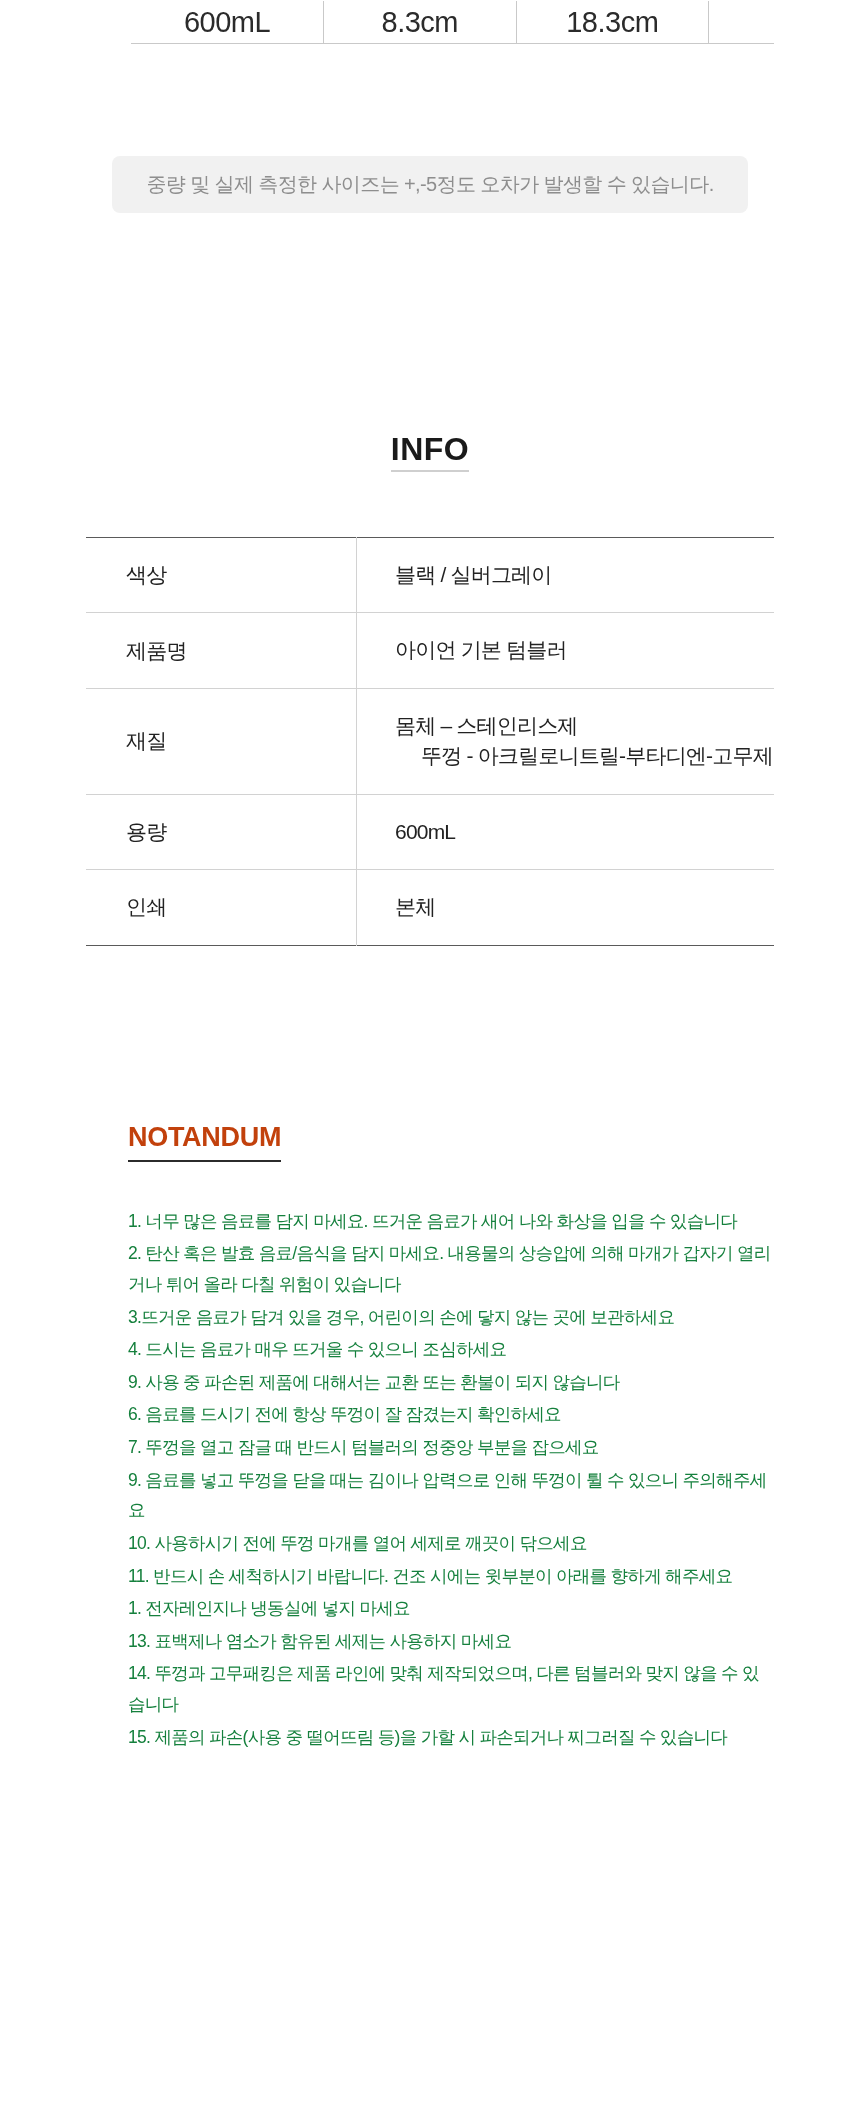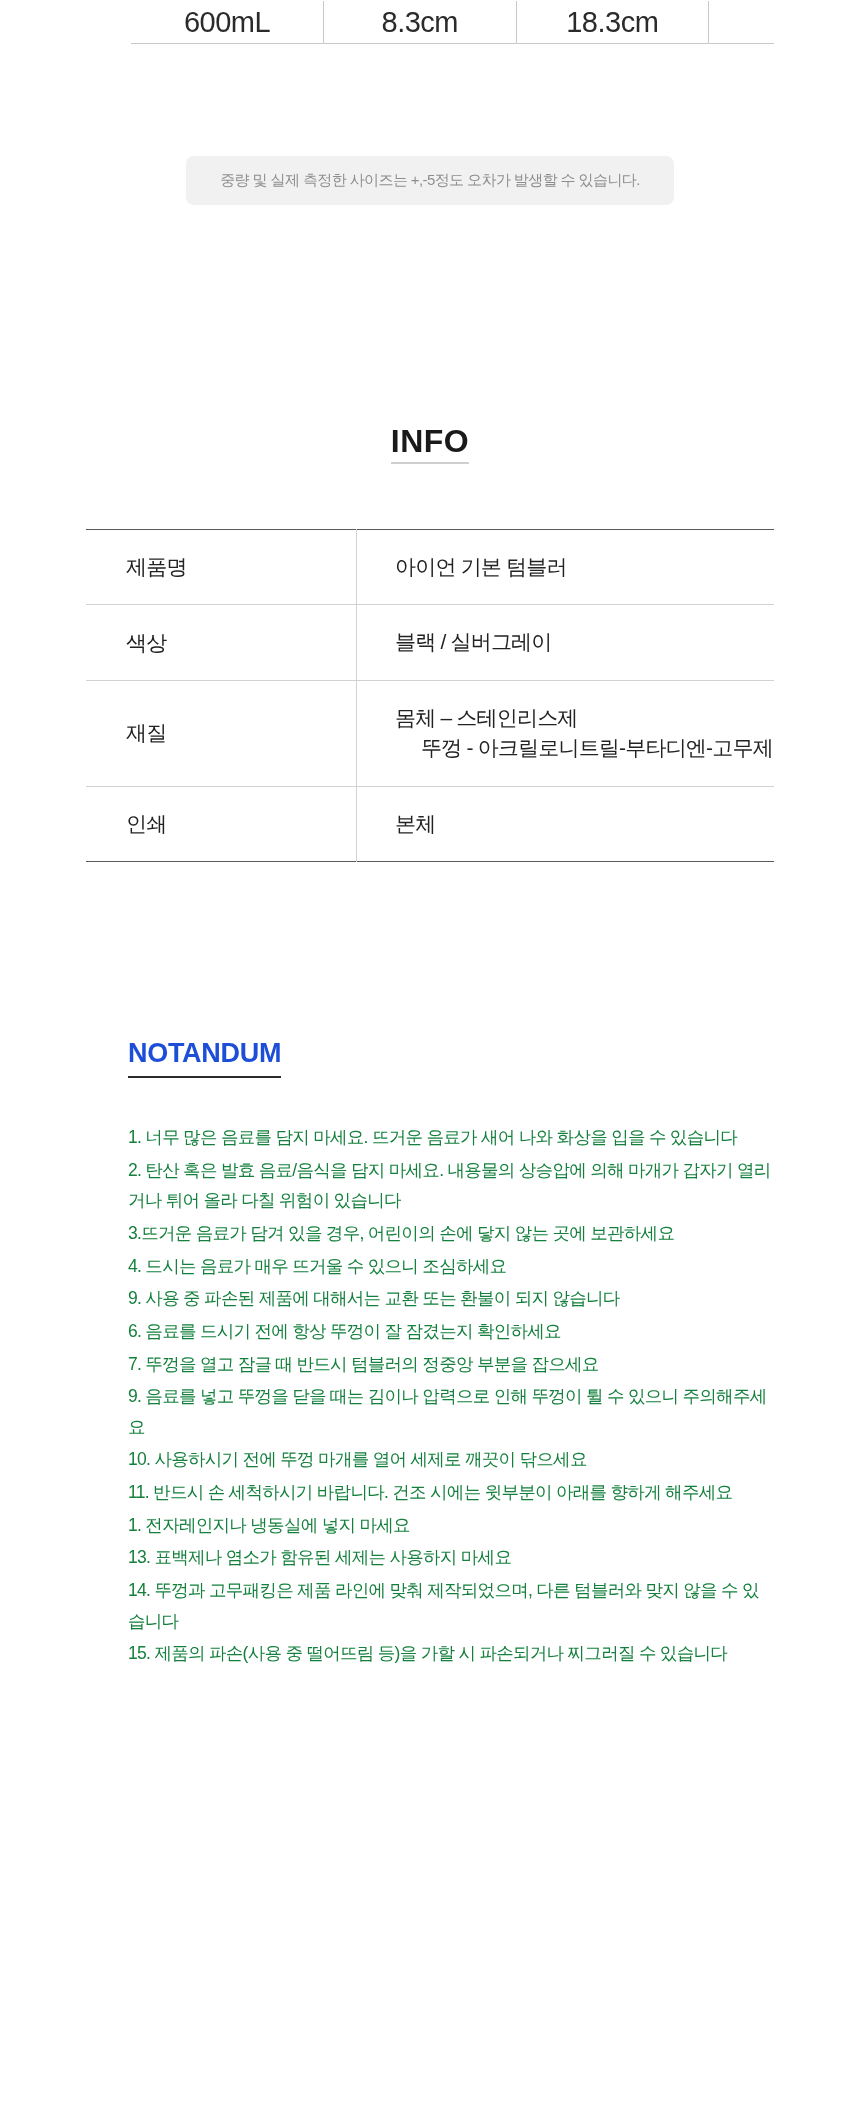--- a/index.html
+++ b/index.html
@@ -51,21 +51,21 @@
 
   
   .notice-wrap {
     margin-top: 112px;
     display: flex;
     justify-content: center;
   }
   .notice-pill {
     background: #f1f1f1;
     color: #8e8e8e;
-    font-size: 15px;
+    font-size: 20px;
     letter-spacing: -0.6px;
     padding: 15px 34px;
     border-radius: 8px;
     white-space: nowrap;
   }
 
   
   .info-head {
     margin-top: 218px;
     text-align: center;
@@ -114,21 +114,21 @@
 
   
   .notandum {
     margin: 176px 0 0 42px;
   }
   .notandum .eyebrow {
     display: inline-block;
     font-size: 27px;
     font-weight: bold;
     letter-spacing: -0.3px;
-    color: #1d4ed8;
+    color: #c2410c;
     padding-bottom: 7px;
     border-bottom: 2px solid #2b2b2b;
   }
   .notandum .title {
     margin-top: 34px;
     font-size: 40px;
     font-weight: bold;
     letter-spacing: -1.6px;
     color: #111111;
   }
@@ -168,36 +168,42 @@
     <div class="notice-pill">중량 및 실제 측정한 사이즈는 +,-5정도 오차가 발생할 수 있습니다.</div>
   </div>
 
   <div class="info-head">
     <span class="label">INFO</span>
   </div>
 
   <table class="info-table">
     <tbody>
       <tr>
+        <th>색상</th>
+        <td>
+          <span>블랙 / 실버그레이</span>
+        </td>
+      </tr>
+      <tr>
         <th>제품명</th>
         <td>
           <span>아이언 기본 텀블러</span>
-        </td>
-      </tr>
-      <tr>
-        <th>색상</th>
-        <td>
-          <span>블랙 / 실버그레이</span>
         </td>
       </tr>
       <tr>
         <th>재질</th>
         <td>
           <span>몸체 – 스테인리스제</span>
           <span class="l2">뚜껑 - 아크릴로니트릴-부타디엔-고무제</span>
+        </td>
+      </tr>
+      <tr>
+        <th>용량</th>
+        <td>
+          <span>600mL</span>
         </td>
       </tr>
       <tr>
         <th>인쇄</th>
         <td>
           <span>본체</span>
         </td>
       </tr>
     </tbody>
   </table>

